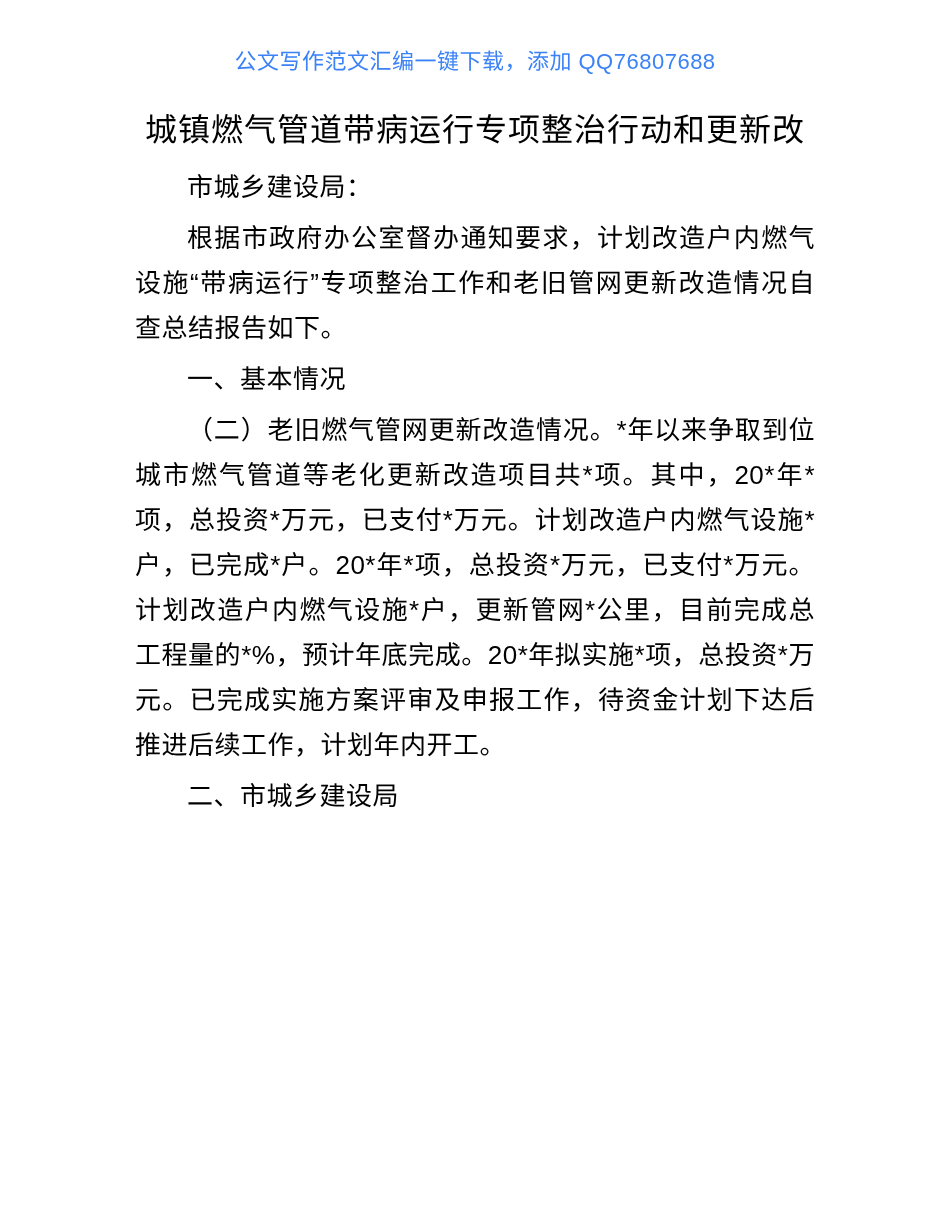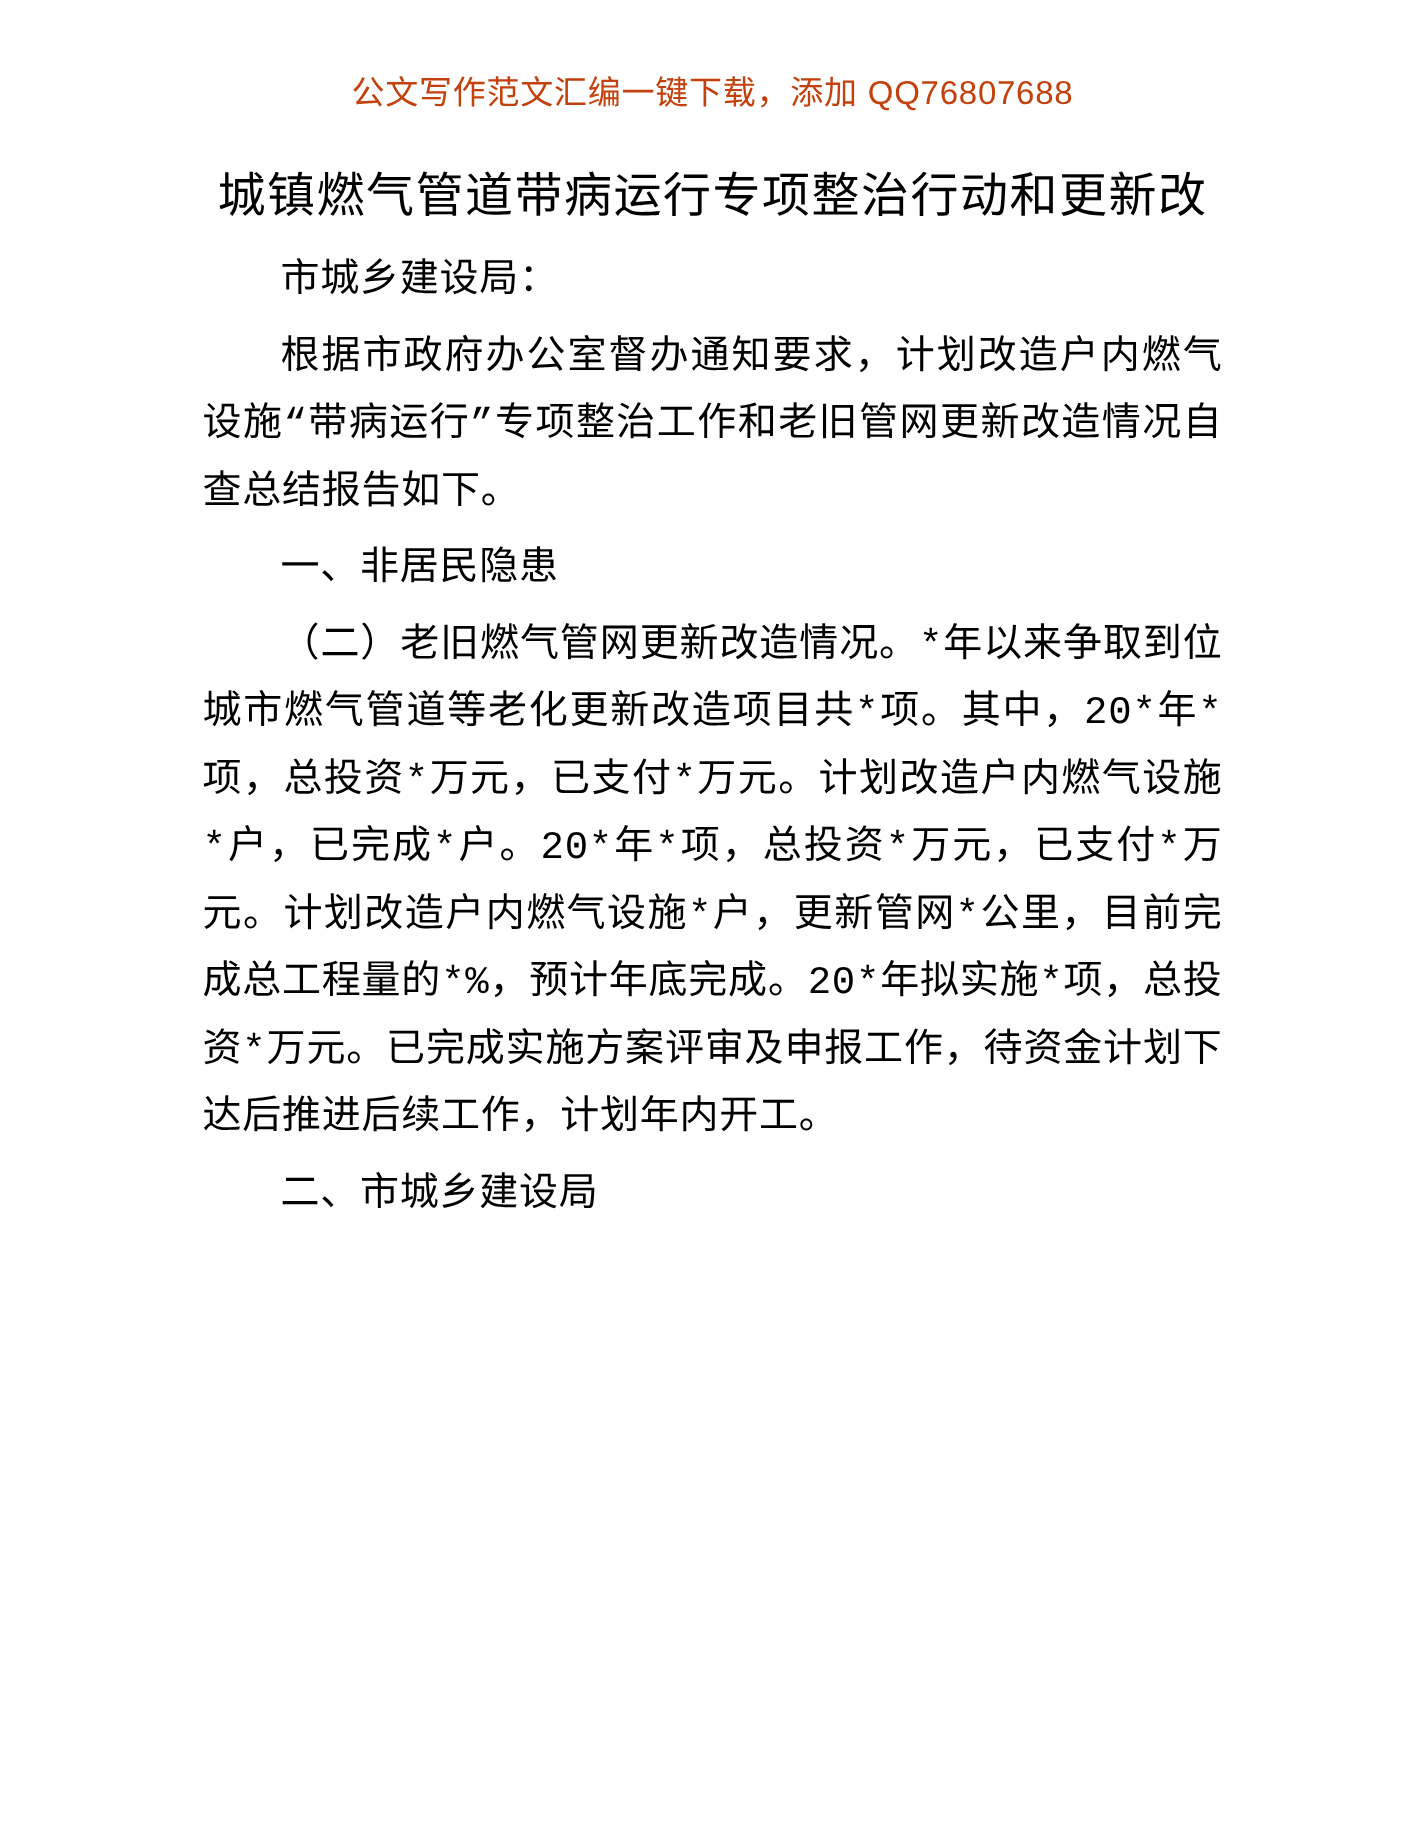--- a/index.html
+++ b/index.html
@@ -45,42 +45,41 @@
     line-height: 45px;
     font-weight: 400;
     letter-spacing: 0.5px;
   }
   .doc-body p {
     margin: 0 0 6px 0;
     padding: 0;
     text-indent: 2em;
     text-align: justify;
     text-justify: inter-ideograph;
-    font-family: Liberation Mono, monospace;
   }
   .doc-body p.salutation {
     text-align: left;
   }
   .doc-body p.heading {
     text-align: left;
   }
 </style>
 </head>
 <body>
 
 <div class="page">
 
-  <div class="notice" style="color: #c2410c;">公文写作范文汇编一键下载，添加 QQ76807688</div>
+  <div class="notice" style="color: #3b82f6;">公文写作范文汇编一键下载，添加 QQ76807688</div>
 
   <div class="doc-title">
     <div>城镇燃气管道带病运行专项整治行动和更新改</div>
   </div>
 
   <div class="doc-body">
 
   <p class="salutation">市城乡建设局：</p>
       <p class="body">根据市政府办公室督办通知要求，计划改造户内燃气设施“带病运行”专项整治工作和老旧管网更新改造情况自查总结报告如下。</p>
-      <p class="heading">一、非居民隐患</p>
+      <p class="heading">一、基本情况</p>
       <p class="body">（二）老旧燃气管网更新改造情况。*年以来争取到位城市燃气管道等老化更新改造项目共*项。其中，20*年*项，总投资*万元，已支付*万元。计划改造户内燃气设施*户，已完成*户。20*年*项，总投资*万元，已支付*万元。计划改造户内燃气设施*户，更新管网*公里，目前完成总工程量的*%，预计年底完成。20*年拟实施*项，总投资*万元。已完成实施方案评审及申报工作，待资金计划下达后推进后续工作，计划年内开工。</p>
       <p class="heading">二、市城乡建设局</p>
     </div>
 
 </div>
 
 </body></html>

